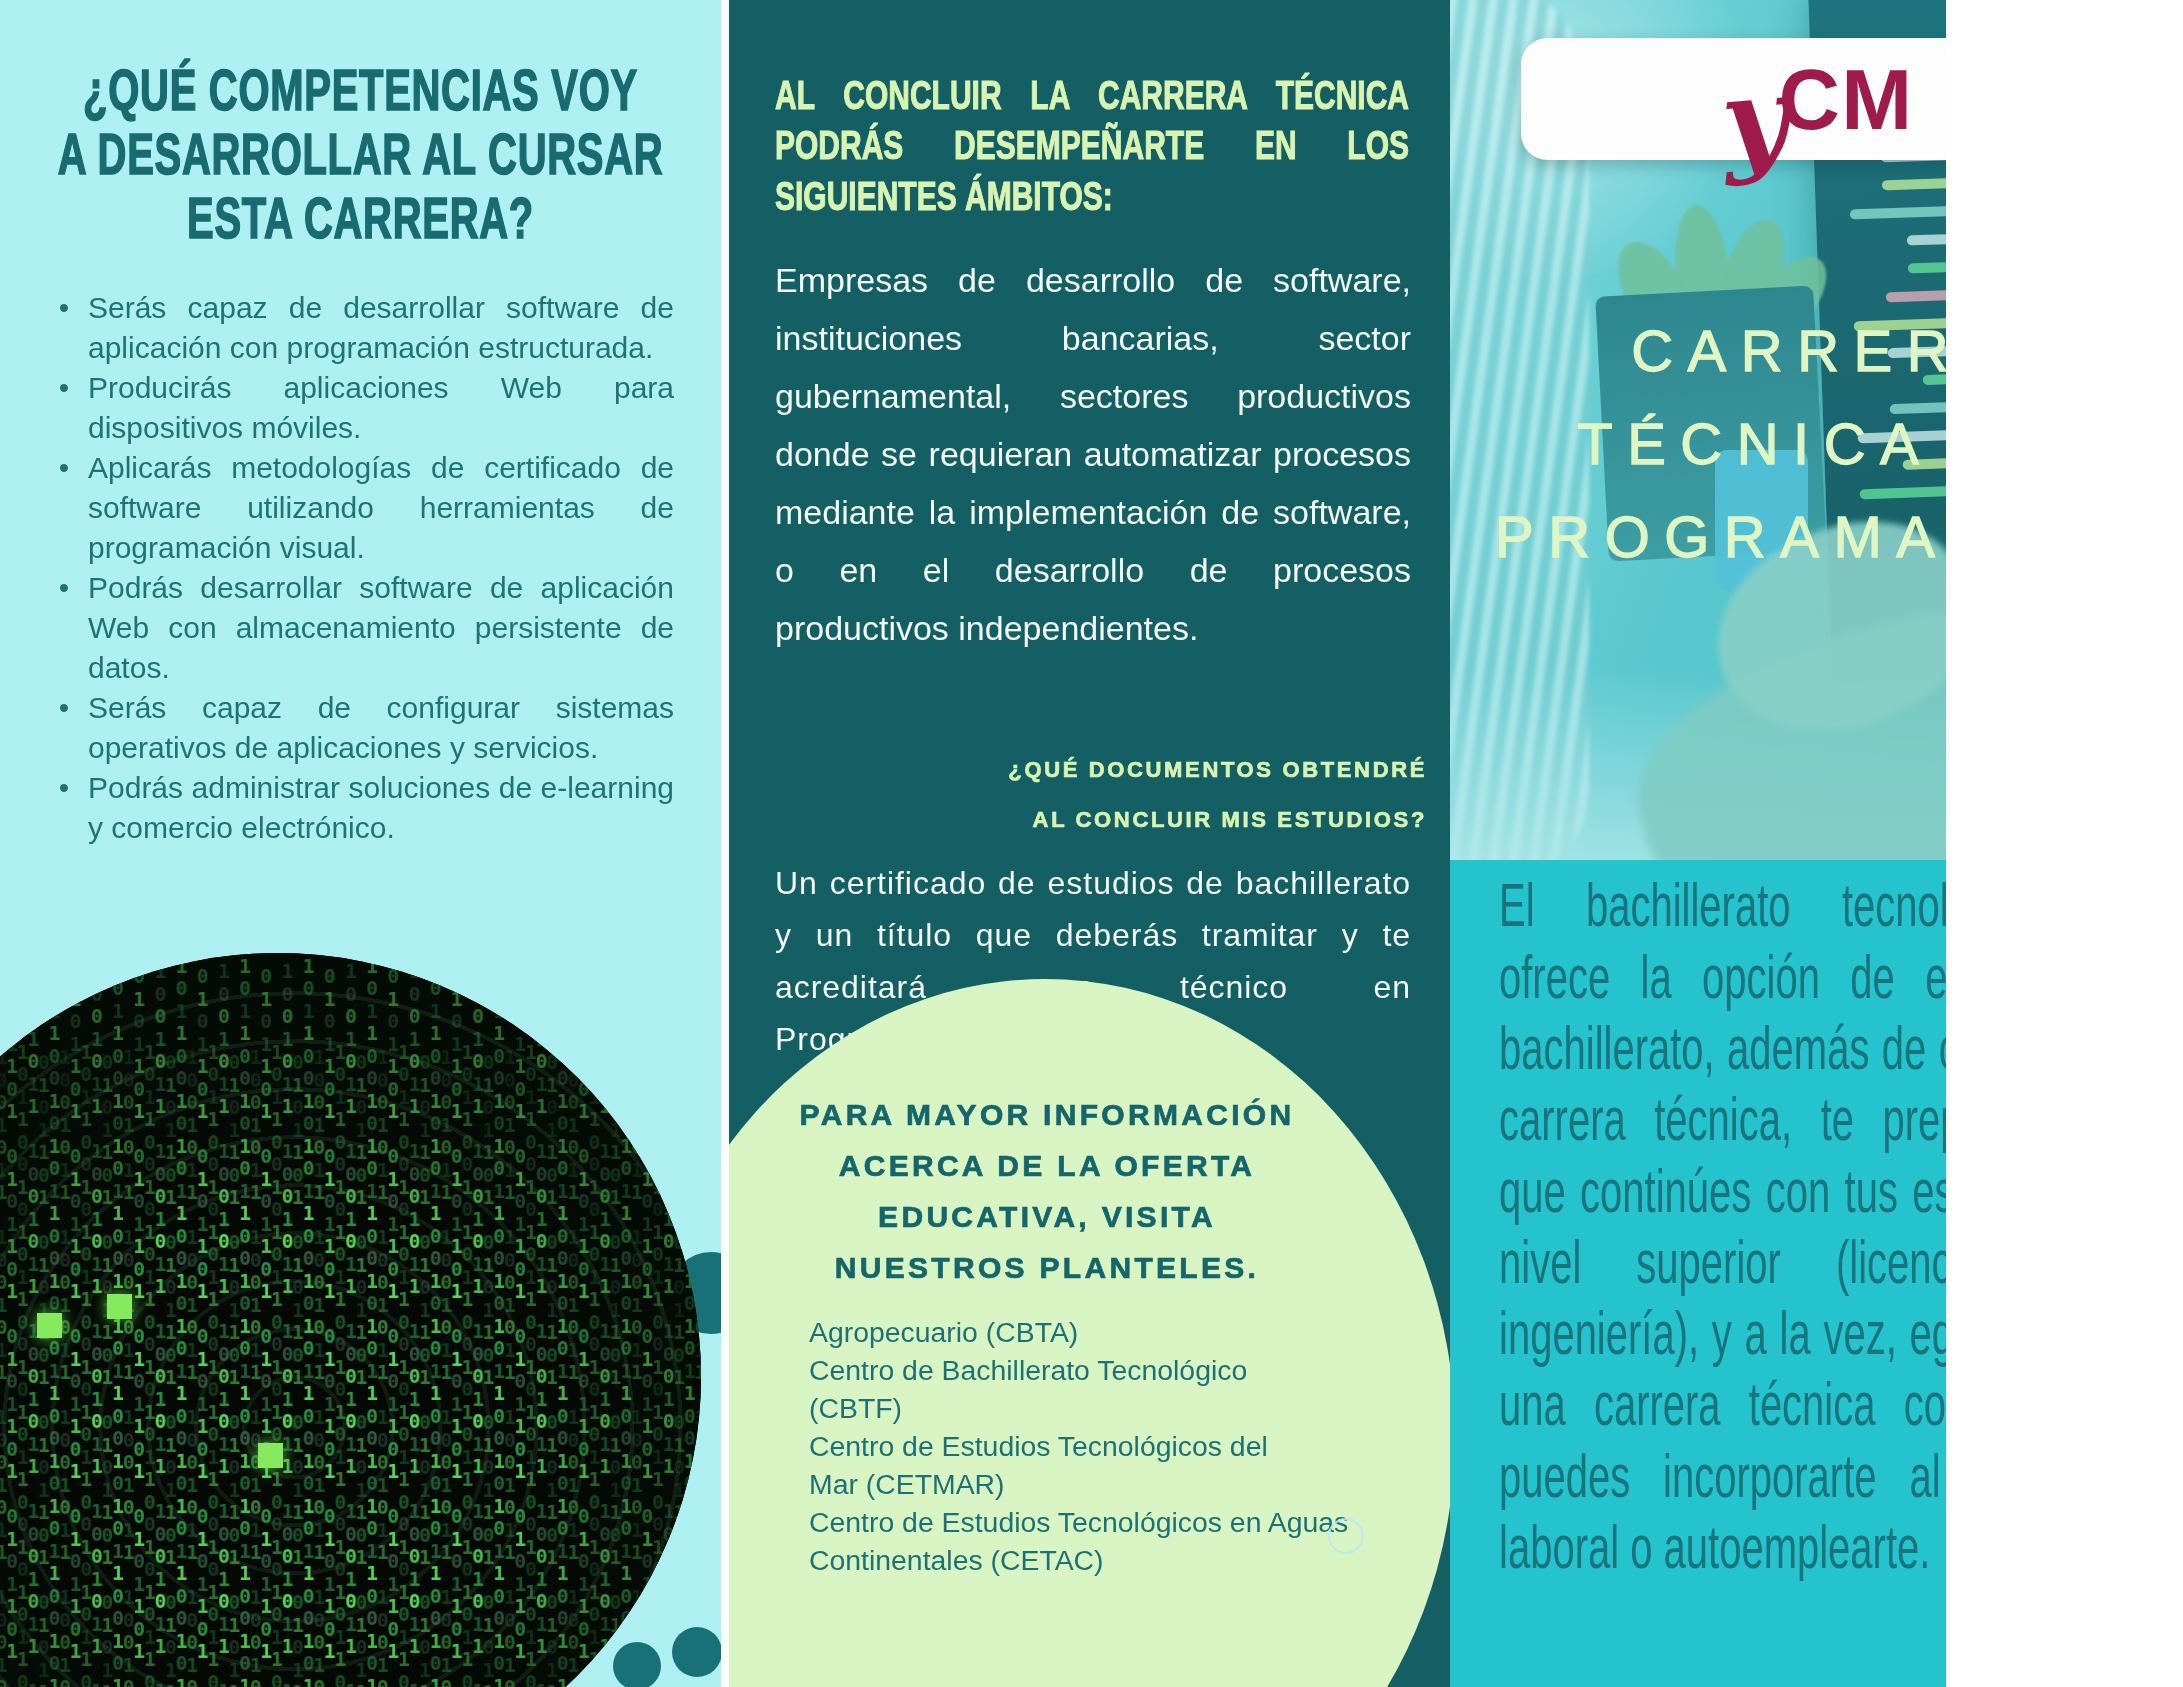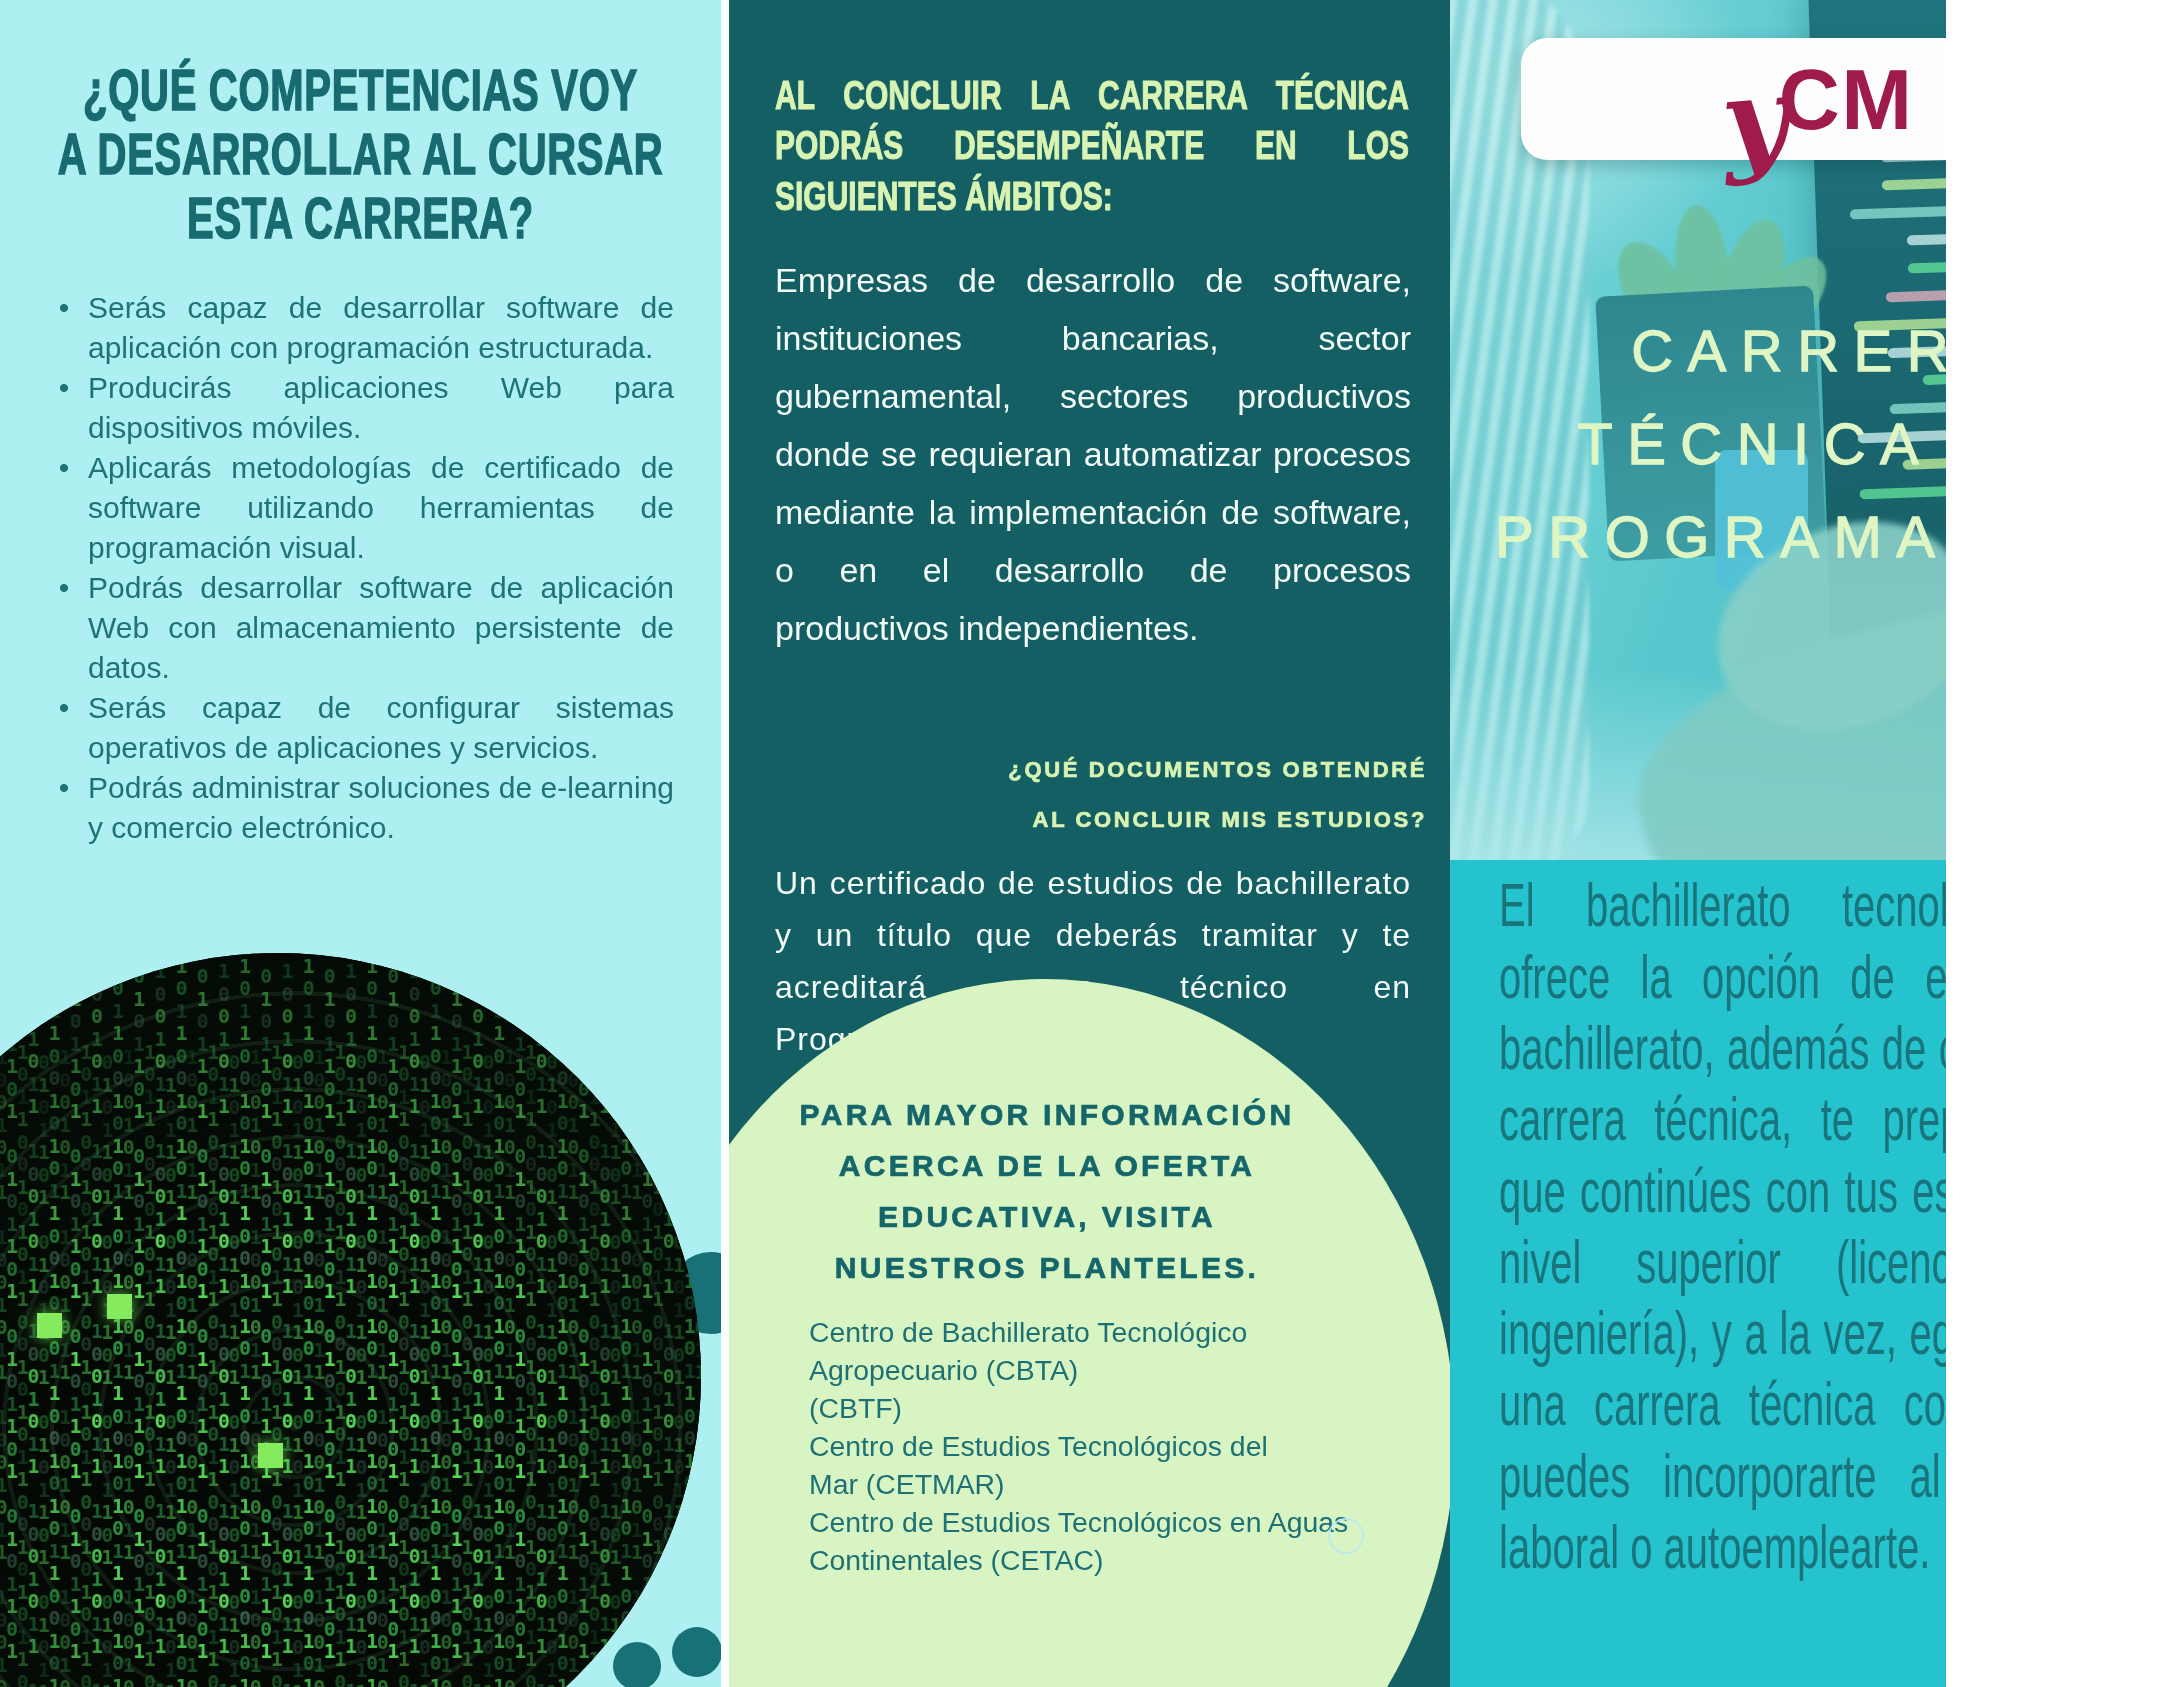--- a/index.html
+++ b/index.html
@@ -244,22 +244,22 @@
     <h3 class="c-h">
 
     <div class="line">PARA MAYOR INFORMACIÓN</div>
         <div class="line">ACERCA DE LA OFERTA</div>
         <div class="line">EDUCATIVA, VISITA</div>
         <div class="line">NUESTROS PLANTELES.</div>
       </h3>
 
     <div class="schools">
 
-    <div class="s-line">Centro de Bachillerato Tecnológico</div>
-        <div class="s-line">Agropecuario (CBTA)</div>
+    <div class="s-line">Agropecuario (CBTA)</div>
+        <div class="s-line">Centro de Bachillerato Tecnológico</div>
         <div class="s-line">(CBTF)</div>
         <div class="s-line">Centro de Estudios Tecnológicos del</div>
         <div class="s-line">Mar (CETMAR)</div>
         <div class="s-line">Centro de Estudios Tecnológicos en Aguas</div>
         <div class="s-line">Continentales  (CETAC)</div>
       </div>
 
     <div class="ring"></div>
   </section>
 

